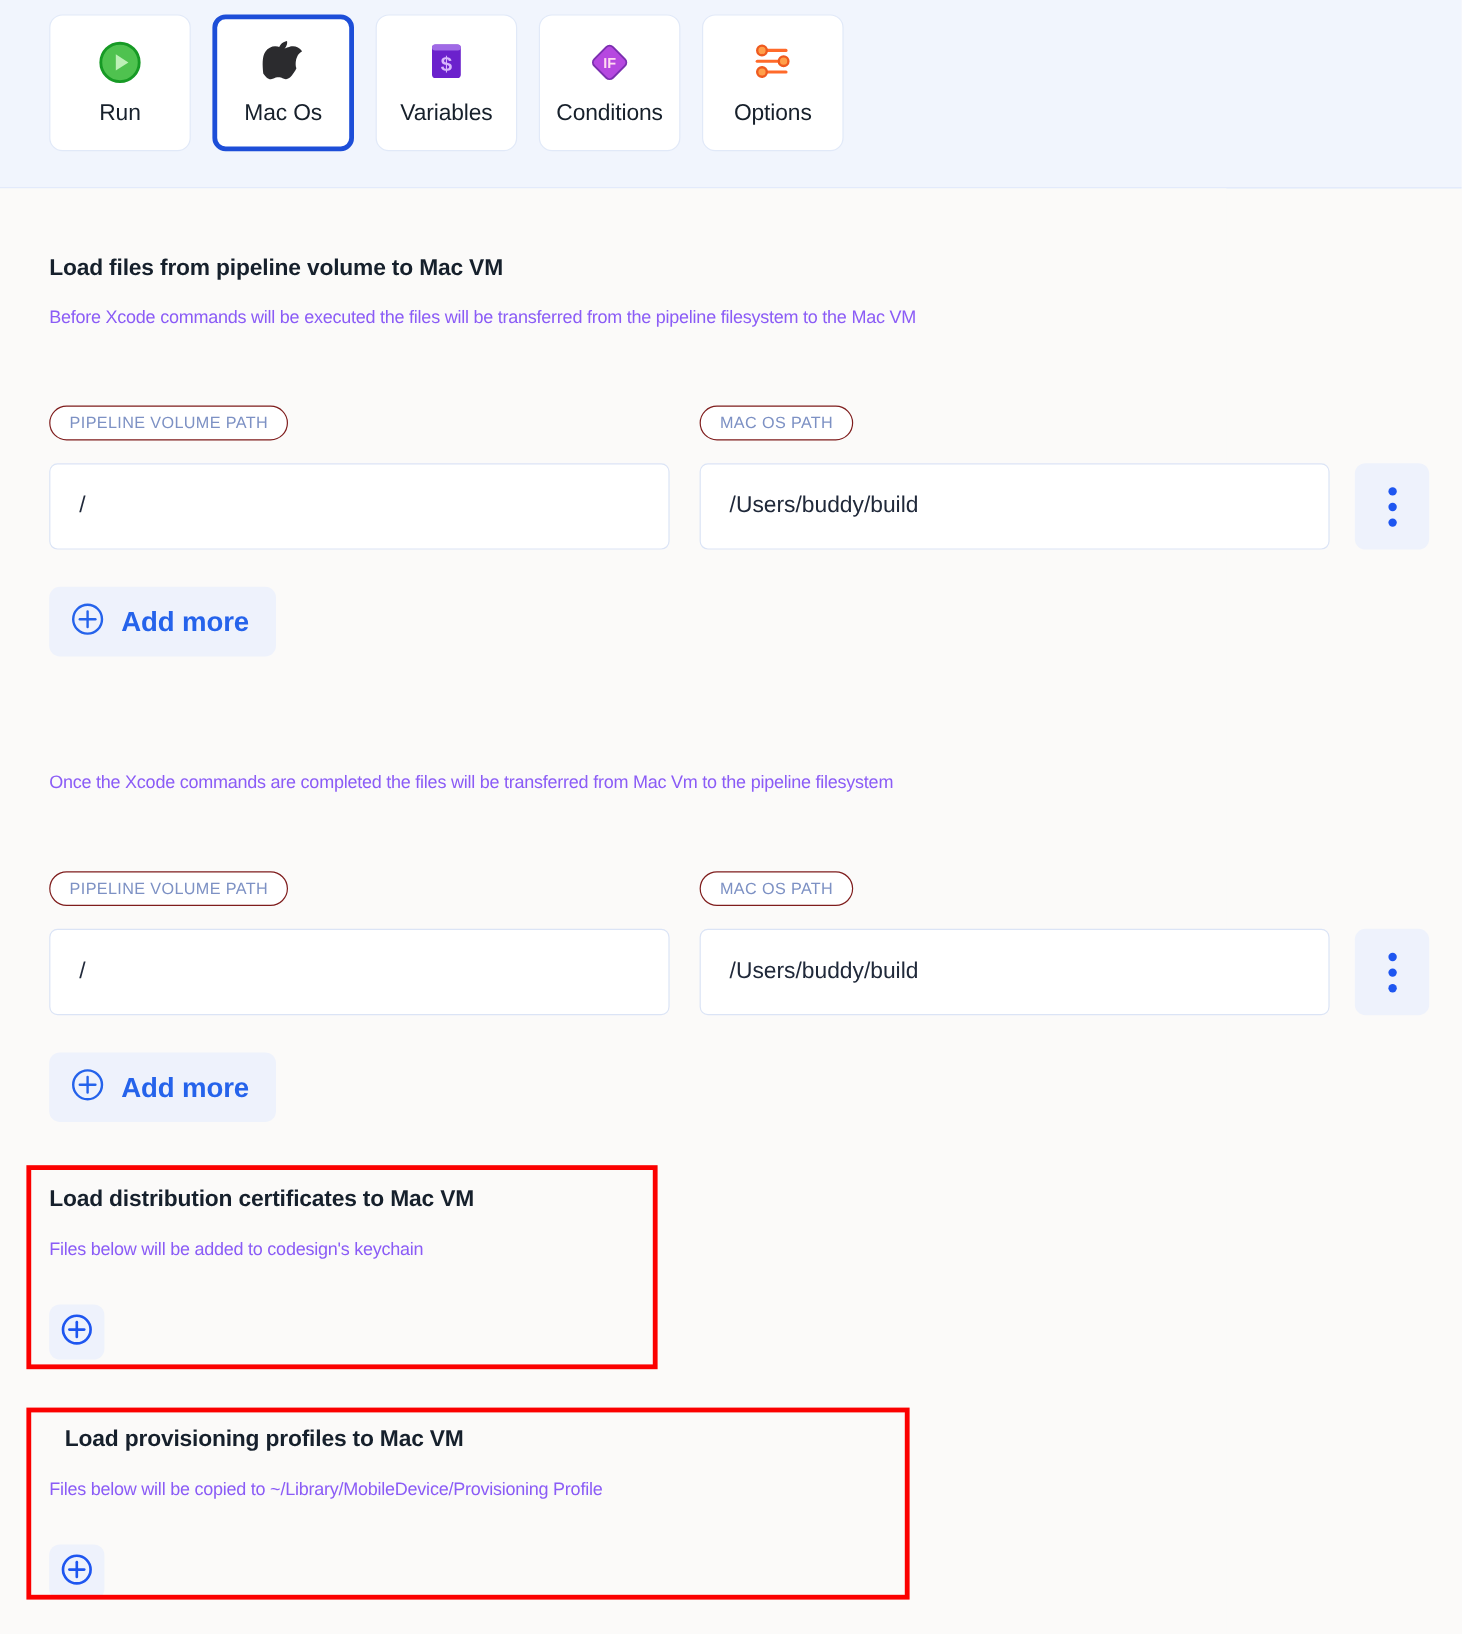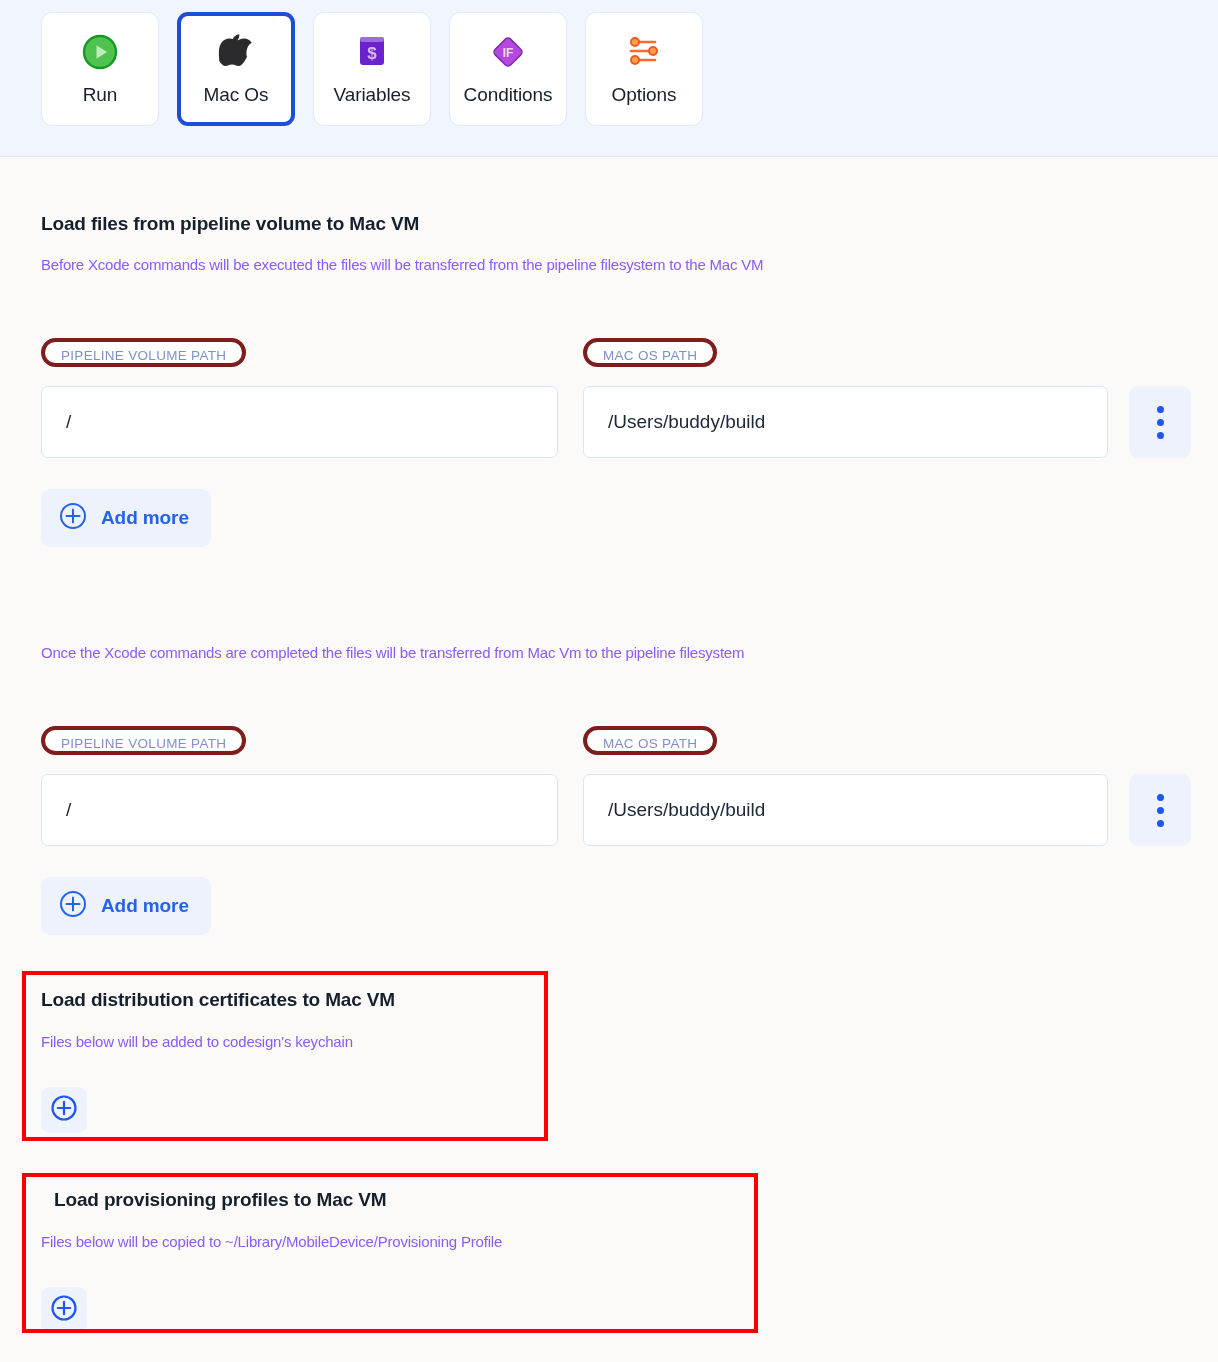--- a/index.html
+++ b/index.html
@@ -82,21 +82,21 @@
   }
   .section-desc {
     font-size: 15px;
     color: #8b5cf6;
     letter-spacing: -0.2px;
   }
 
   
   .chip {
     display: inline-block;
-    border: 4px solid #7f1d1d;
+    border: 1px solid #7f1d1d;
     border-radius: 20px;
     background: #ffffff;
     color: #7d91c4;
     font-size: 13.5px;
     letter-spacing: 0.3px;
     padding: 6px 16px 7px 16px;
     box-sizing: border-box;
     height: 29px;
     line-height: 15px;
   }
@@ -140,21 +140,21 @@
     gap: 14px;
     background: #eef2fc;
     border-radius: 9px;
     height: 58px;
     padding: 0 22px 0 18px;
     box-sizing: border-box;
     cursor: pointer;
   }
   .addmore-label {
     color: #2563eb;
-    font-size: 19px;
+    font-size: 23px;
     font-weight: bold;
     letter-spacing: -0.1px;
   }
 
   .plus-sq-btn {
     width: 46px;
     height: 46px;
     background: #eef2fc;
     border-radius: 9px;
     display: flex;

